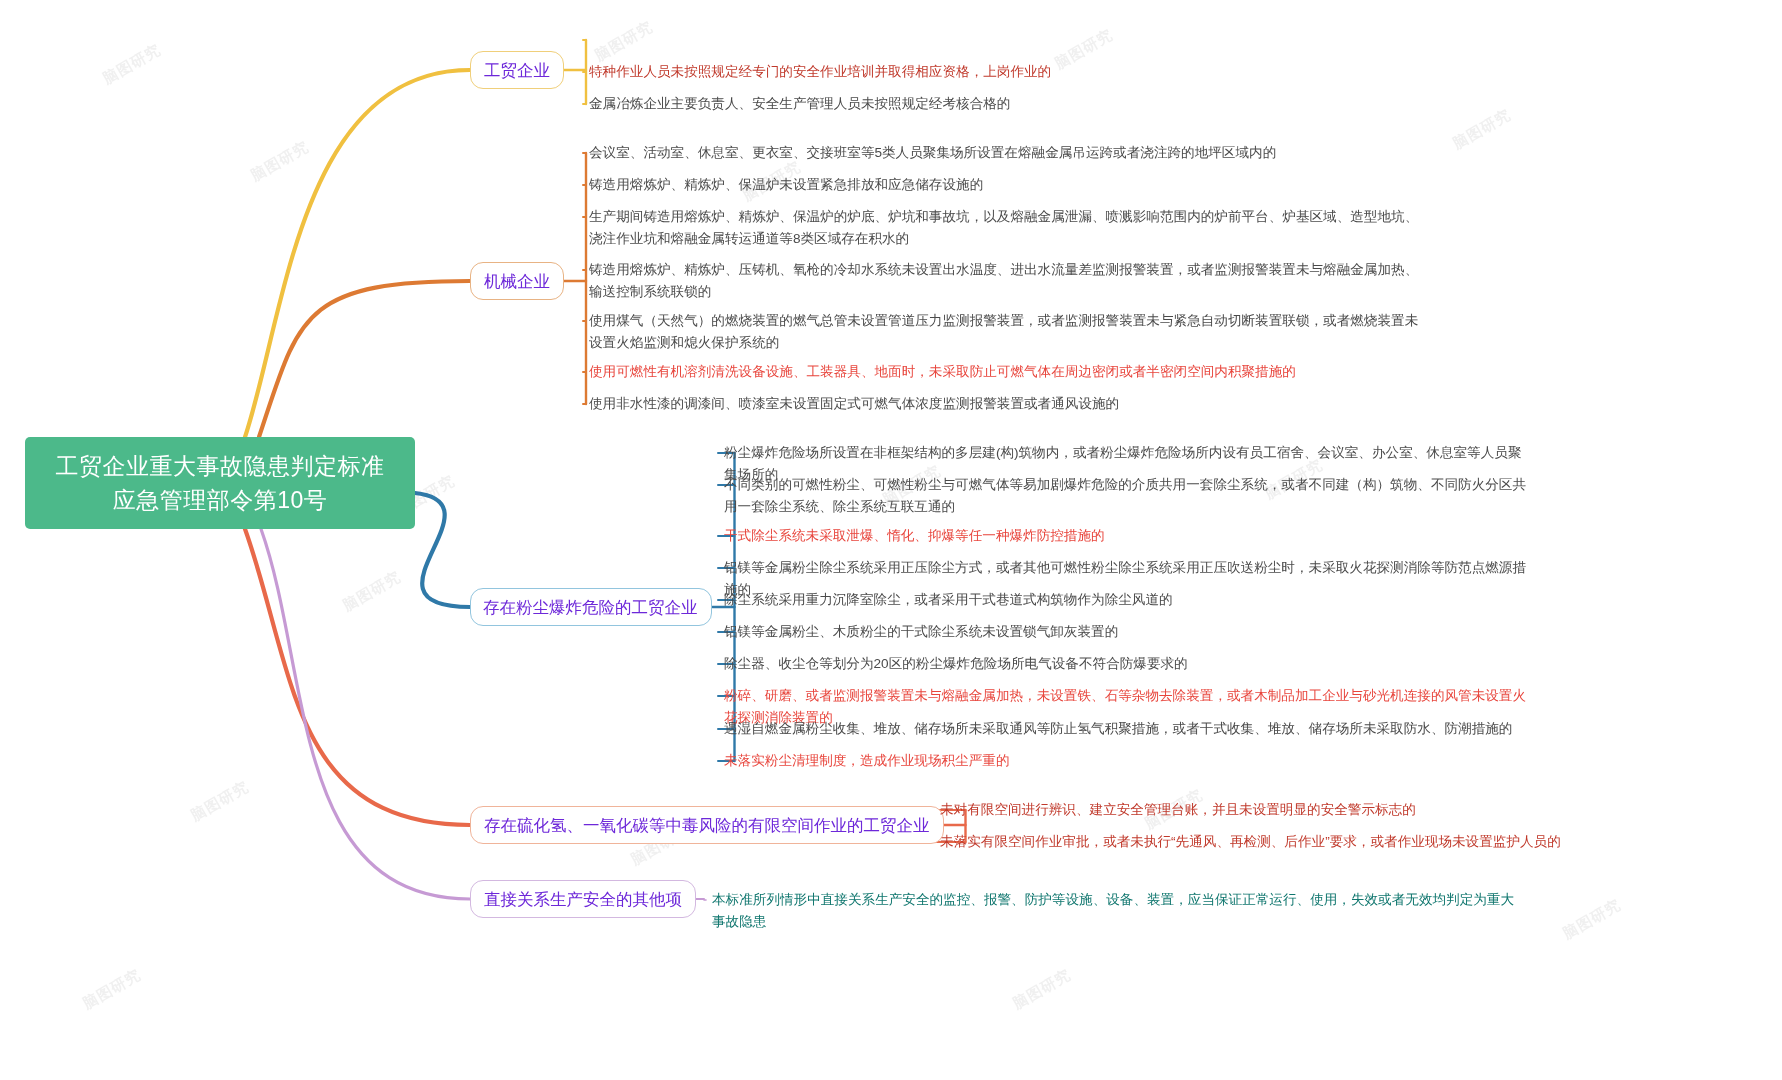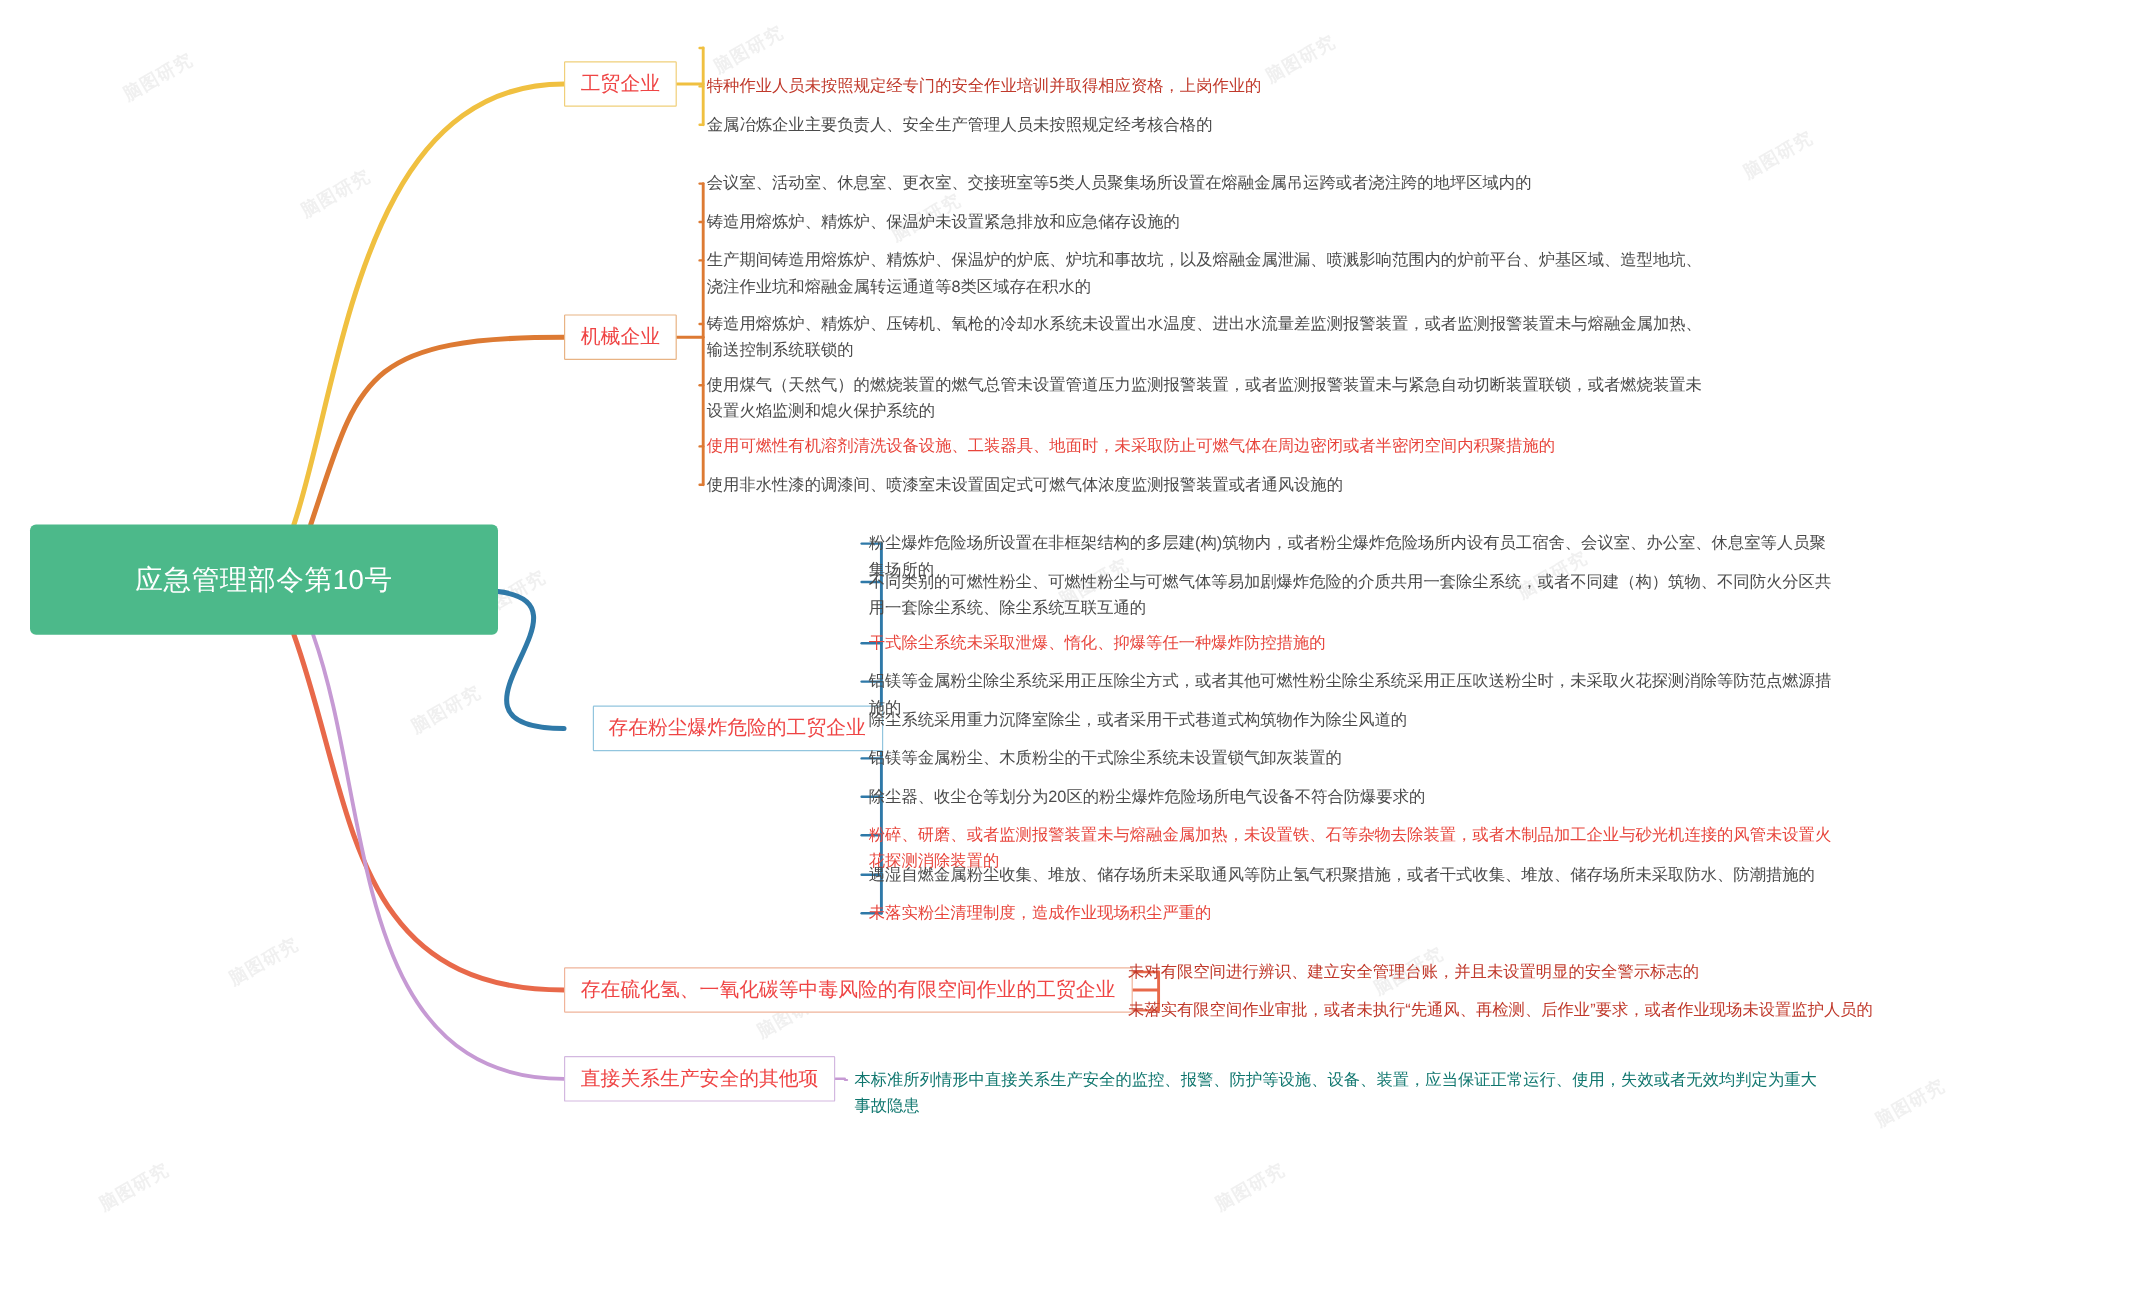--- a/index.html
+++ b/index.html
@@ -40,23 +40,23 @@
     letter-spacing:0.5px;
     text-align:center;
   }
   .root div { white-space:nowrap; }
 
   
   .branch {
     position:absolute;
     background:#ffffff;
     border:1.4px solid #d9d9d9;
-    border-radius:1px;
+    border-radius:13px;
     font-size:16.5px;
-    color:#ef4444;
+    color:#6d28d9;
     display:flex; align-items:center; justify-content:center;
     padding:7px 13px;
     white-space:nowrap;
     line-height:22px;
   }
   .branch.b0 { border-color:#f0cf7a; }
   .branch.b1 { border-color:#e8b384; }
   .branch.b2 { border-color:#92c5de; }
   .branch.b3 { border-color:#f0b49a; }
   .branch.b4 { border-color:#d3b8e0; }
@@ -131,32 +131,33 @@
       <path d="M734.5,761 L718,761" fill="none" stroke="#2f79a8" stroke-width="2" stroke-linecap="round"></path>
       <path d="M943.5,825 L965.5,825" fill="none" stroke="#e8694a" stroke-width="2.4" stroke-linecap="round"></path>
       <path d="M965.5,810 L965.5,842" fill="none" stroke="#e8694a" stroke-width="2.4" stroke-linecap="round"></path>
       <path d="M965.5,810 L934,810" fill="none" stroke="#e8694a" stroke-width="2" stroke-linecap="round"></path>
       <path d="M965.5,842 L934,842" fill="none" stroke="#e8694a" stroke-width="2" stroke-linecap="round"></path>
       <path d="M696,899 L704,899" fill="none" stroke="#c69ad4" stroke-width="2" stroke-linecap="round"></path>
       <path d="M704,900 L706,900" fill="none" stroke="#c69ad4" stroke-width="1.6" stroke-linecap="round"></path>
     </svg>
 
   <div class="root">
+    <div>工贸企业重大事故隐患判定标准</div>
     <div>应急管理部令第10号</div>
   </div>
 
   <div class="branch b0" style="left:470px;top:51px;">
     <span>工贸企业</span>
   </div>
 
   <div class="branch b1" style="left:470px;top:262px;">
     <span>机械企业</span>
   </div>
 
-  <div class="branch b2" style="left:494px;top:588px;padding-left:12px;">
+  <div class="branch b2" style="left:470px;top:588px;padding-left:12px;">
     <span>存在粉尘爆炸危险的工贸企业</span>
   </div>
 
   <div class="branch b3" style="left:470px;top:806px;">
     <span>存在硫化氢、一氧化碳等中毒风险的有限空间作业的工贸企业</span>
   </div>
 
   <div class="branch b4" style="left:470px;top:880px;">
     <span>直接关系生产安全的其他项</span>
   </div>

